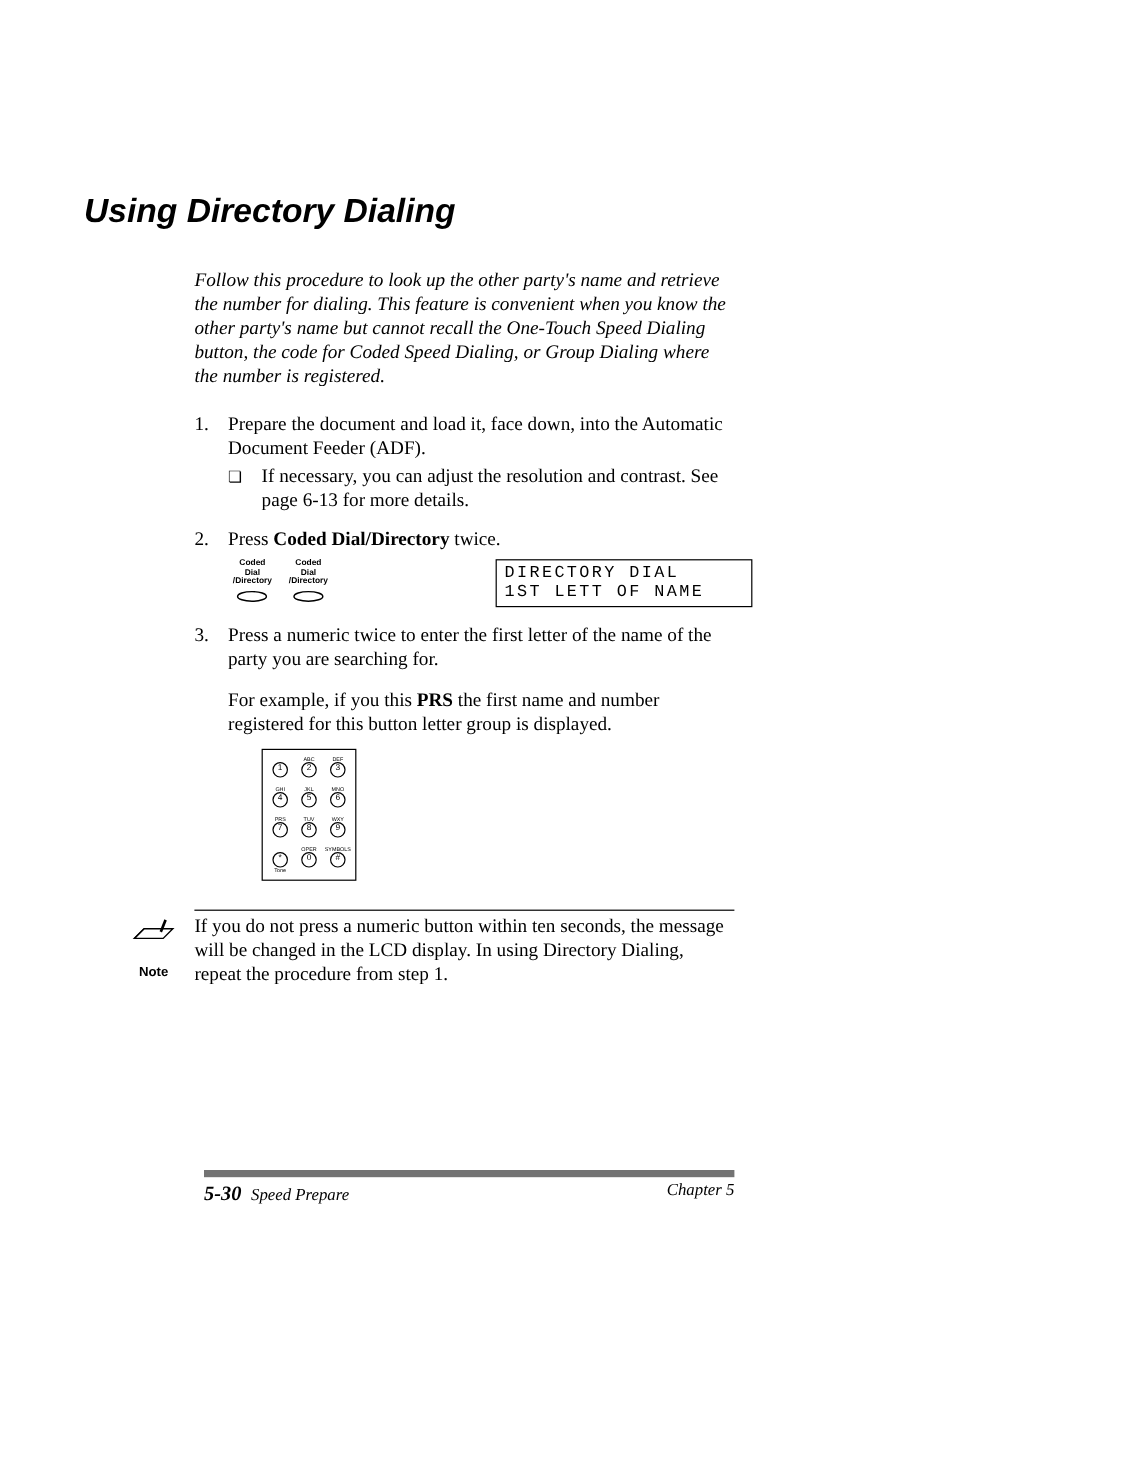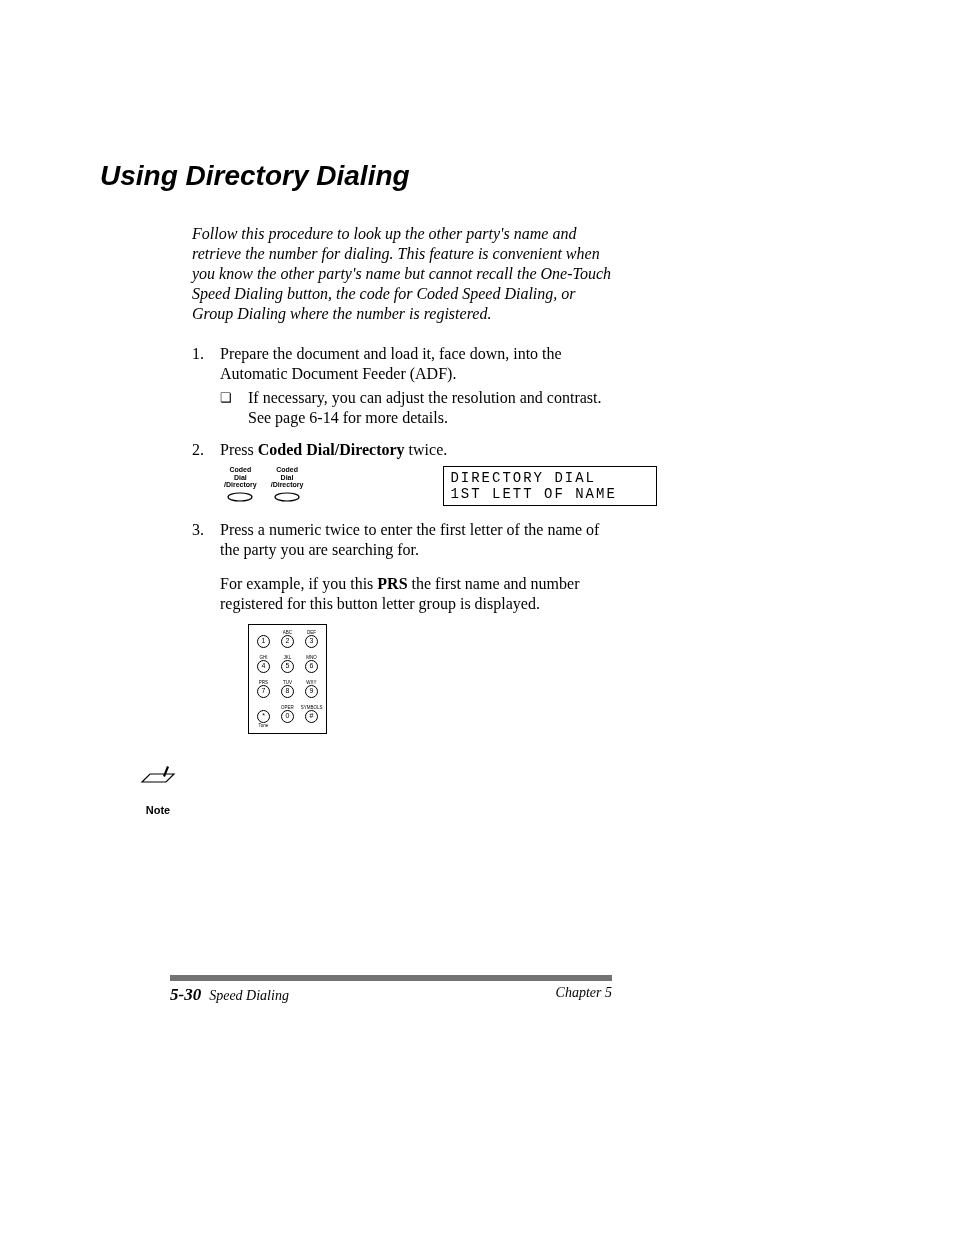--- a/index.html
+++ b/index.html
@@ -7,21 +7,21 @@
     padding: 0;
     background: #fff;
     font-family: "Palatino Linotype", "Book Antiqua", Palatino, serif;
     color: #000;
   }
   .page {
     width: 782px;
     height: 1235px;
     position: relative;
     box-sizing: border-box;
-    padding: 160px 170px 0 100px;
+    padding: 160px 170px 0 70px;
     border-radius: 15px;
   }
   .heading {
     font-family: Arial, Helvetica, sans-serif;
     font-weight: 700;
     font-style: italic;
     font-size: 28px;
     margin: 0 0 32px 0;
   }
   .body-col {
@@ -208,21 +208,21 @@
     <div class="intro">Follow this procedure to look up the other party's name and retrieve the number for dialing. This feature is convenient when you know the other party's name but cannot recall the One-Touch Speed Dialing button, the code for Coded Speed Dialing, or Group Dialing where the number is registered.</div>
 
     <ol class="steps">
 
       <li>
         <div class="num">1.</div>
         <div class="txt">
           <span>Prepare the document and load it, face down, into the Automatic Document Feeder (ADF).</span>
           <div class="sub">
             <div class="bullet">❏</div>
-            <div class="bt">If necessary, you can adjust the resolution and contrast. See page 6-14 for more details.</div>
+            <div class="bt">If necessary, you can adjust the resolution and contrast. See page 6-13 for more details.</div>
           </div>
         </div>
       </li>
 
       <li>
         <div class="num">2.</div>
         <div class="txt">
           <span>Press </span><b>Coded Dial/Directory</b><span> twice.</span>
 
           <div class="step2-figs">
@@ -339,23 +339,24 @@
 
   <div class="note-block">
     <div class="note-icon-col">
       <svg width="36" height="26" viewBox="0 0 36 26">
         <path d="M2 20 L26 20 L34 12 L10 12 Z" fill="none" stroke="#000" stroke-width="1.2"></path>
         <path d="M2 20 L10 12" fill="none" stroke="#000" stroke-width="1"></path>
         <path d="M23 14 L27 4 L29 5 L25 15 Z" fill="#000"></path>
       </svg>
       <div class="note-label">Note</div>
     </div>
+    <div class="note-text">If you do not press a numeric button within ten seconds, the message will be changed in the LCD display. In using Directory Dialing, repeat the procedure from step 1.</div>
   </div>
 
   <div class="footer">
     <div class="left">
       <span class="pg">5-30</span>
-      <span>Speed Dialing</span>
+      <span>Speed Prepare</span>
     </div>
     <div>Chapter 5</div>
   </div>
 
 </div>
 
 </body></html>

